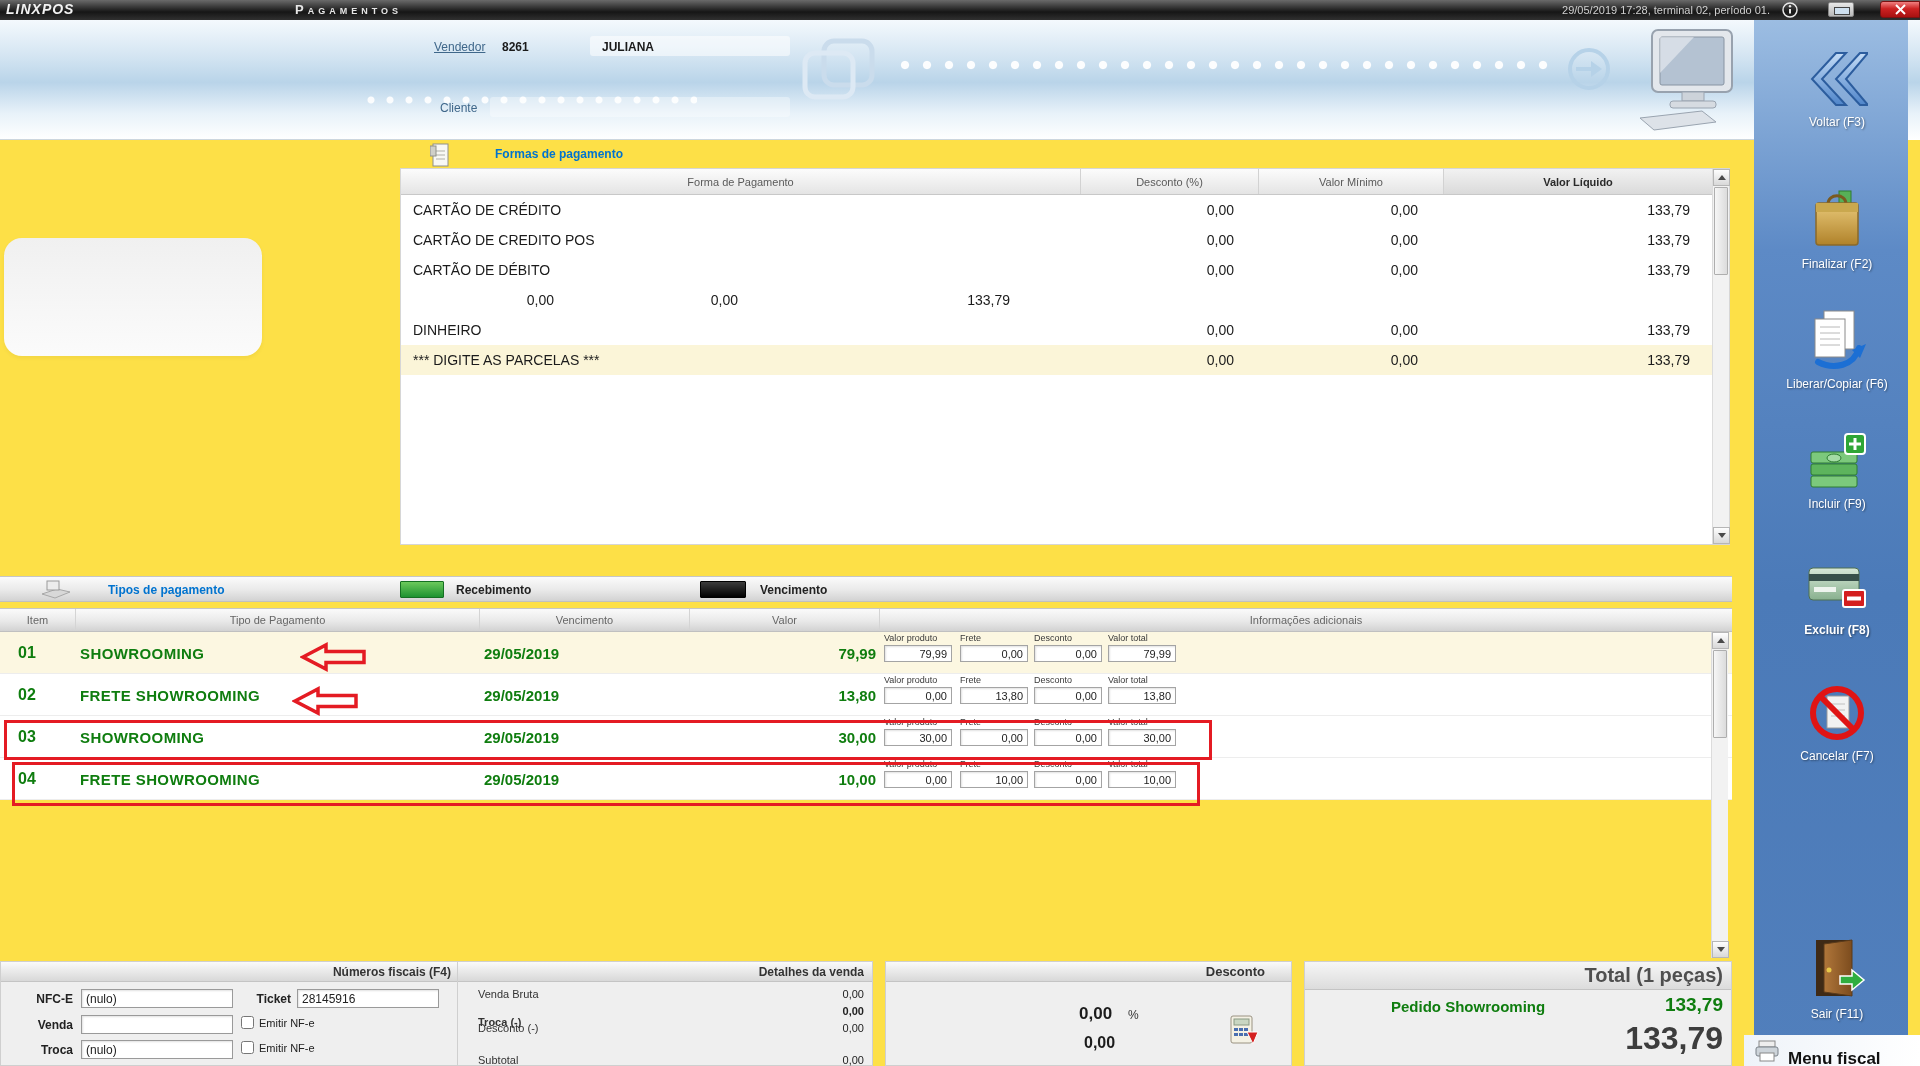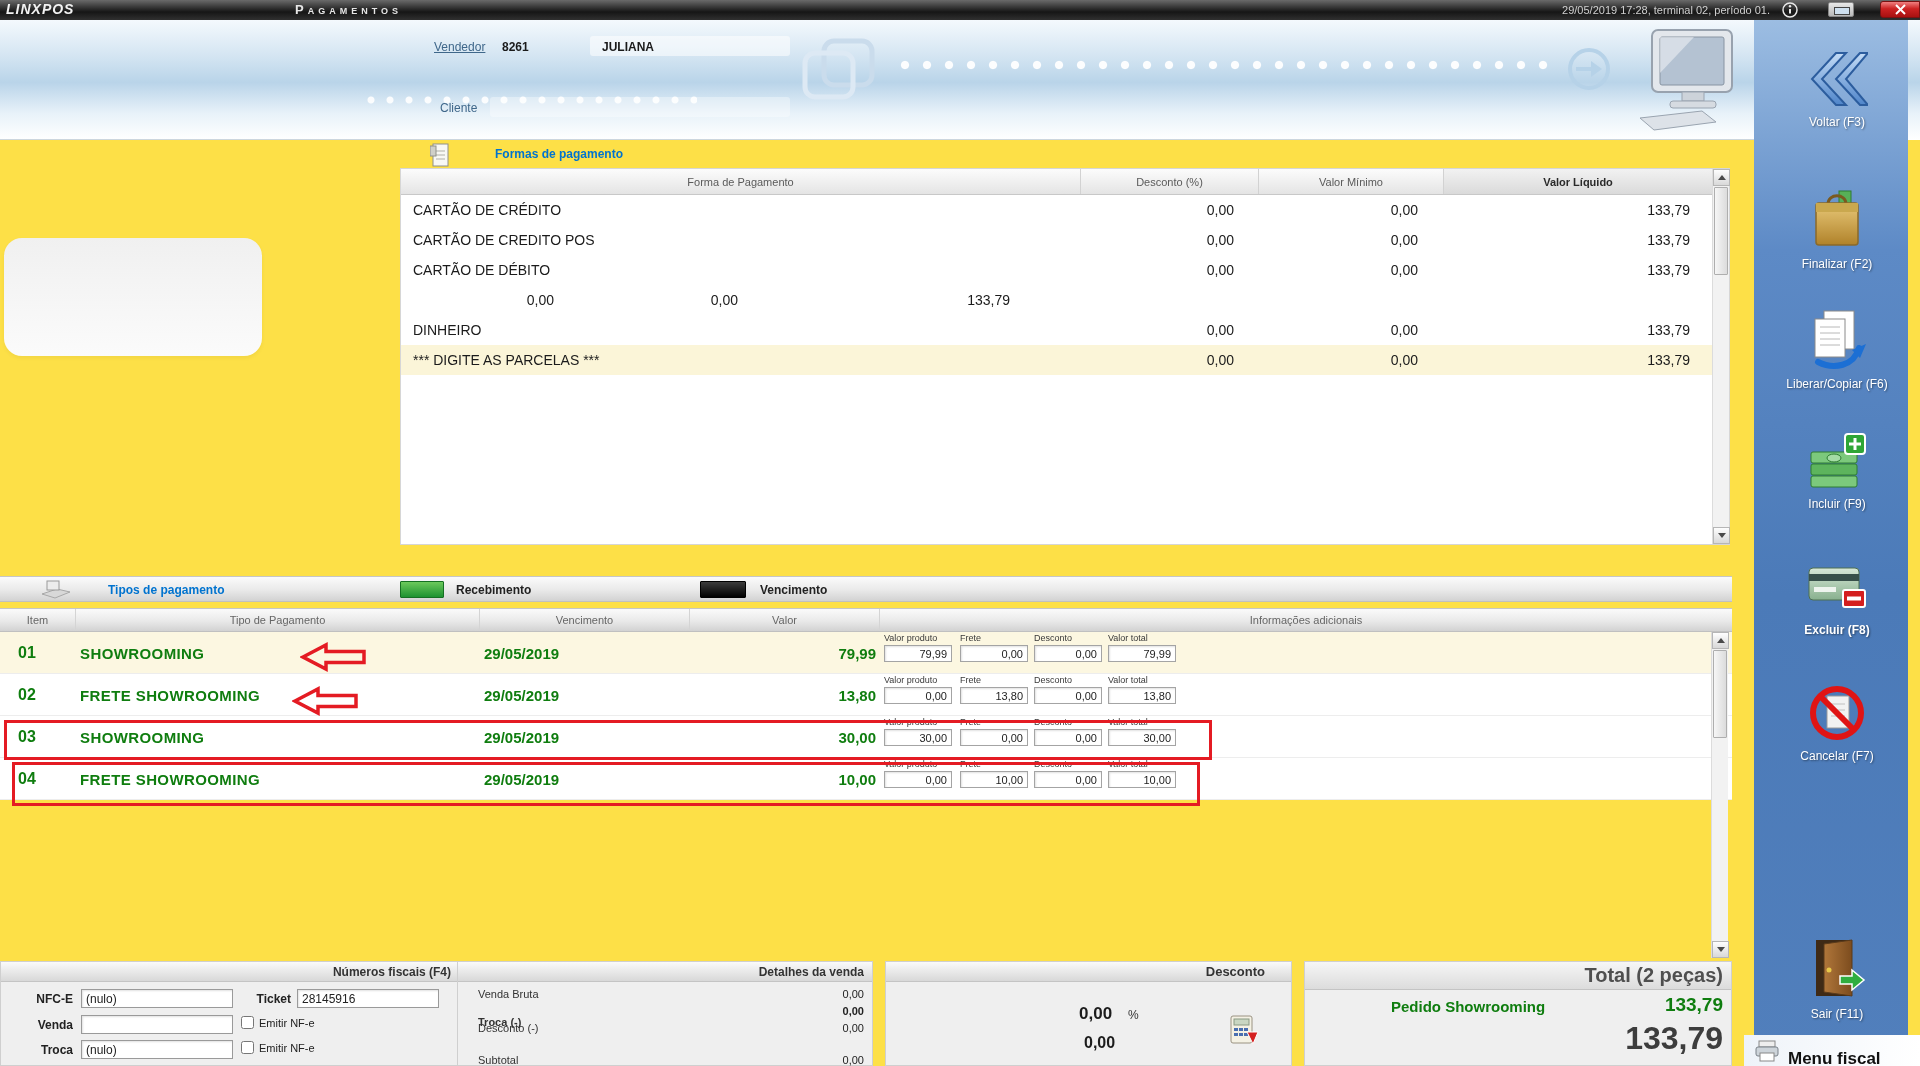--- a/index.html
+++ b/index.html
@@ -439,21 +439,21 @@
         <rect x="6" y="19" width="4" height="3"></rect>
             <rect x="11" y="19" width="4" height="3"></rect>
             <rect x="16" y="19" width="4" height="3"></rect>
           </g>
         <polygon points="19,18 30,18 25,30" fill="#d42020" stroke="#fff"></polygon>
       </svg>
     </div>
   </div>
 
   <div class="panel" style="left:1304px;top:961px;width:428px;height:105px;">
-    <div class="tot-head">Total (2 peças)</div>
+    <div class="tot-head">Total (1 peças)</div>
     <span class="tot-pedido-lbl">Pedido Showrooming</span>
     <span class="tot-pedido-val">133,79</span>
     <span class="tot-big">133,79</span>
   </div>
 
   <div class="sidebar">
 
     <div class="sb-btn" style="top:30px;">
       <svg width="62" height="58" viewBox="0 0 62 58">
         <defs>

